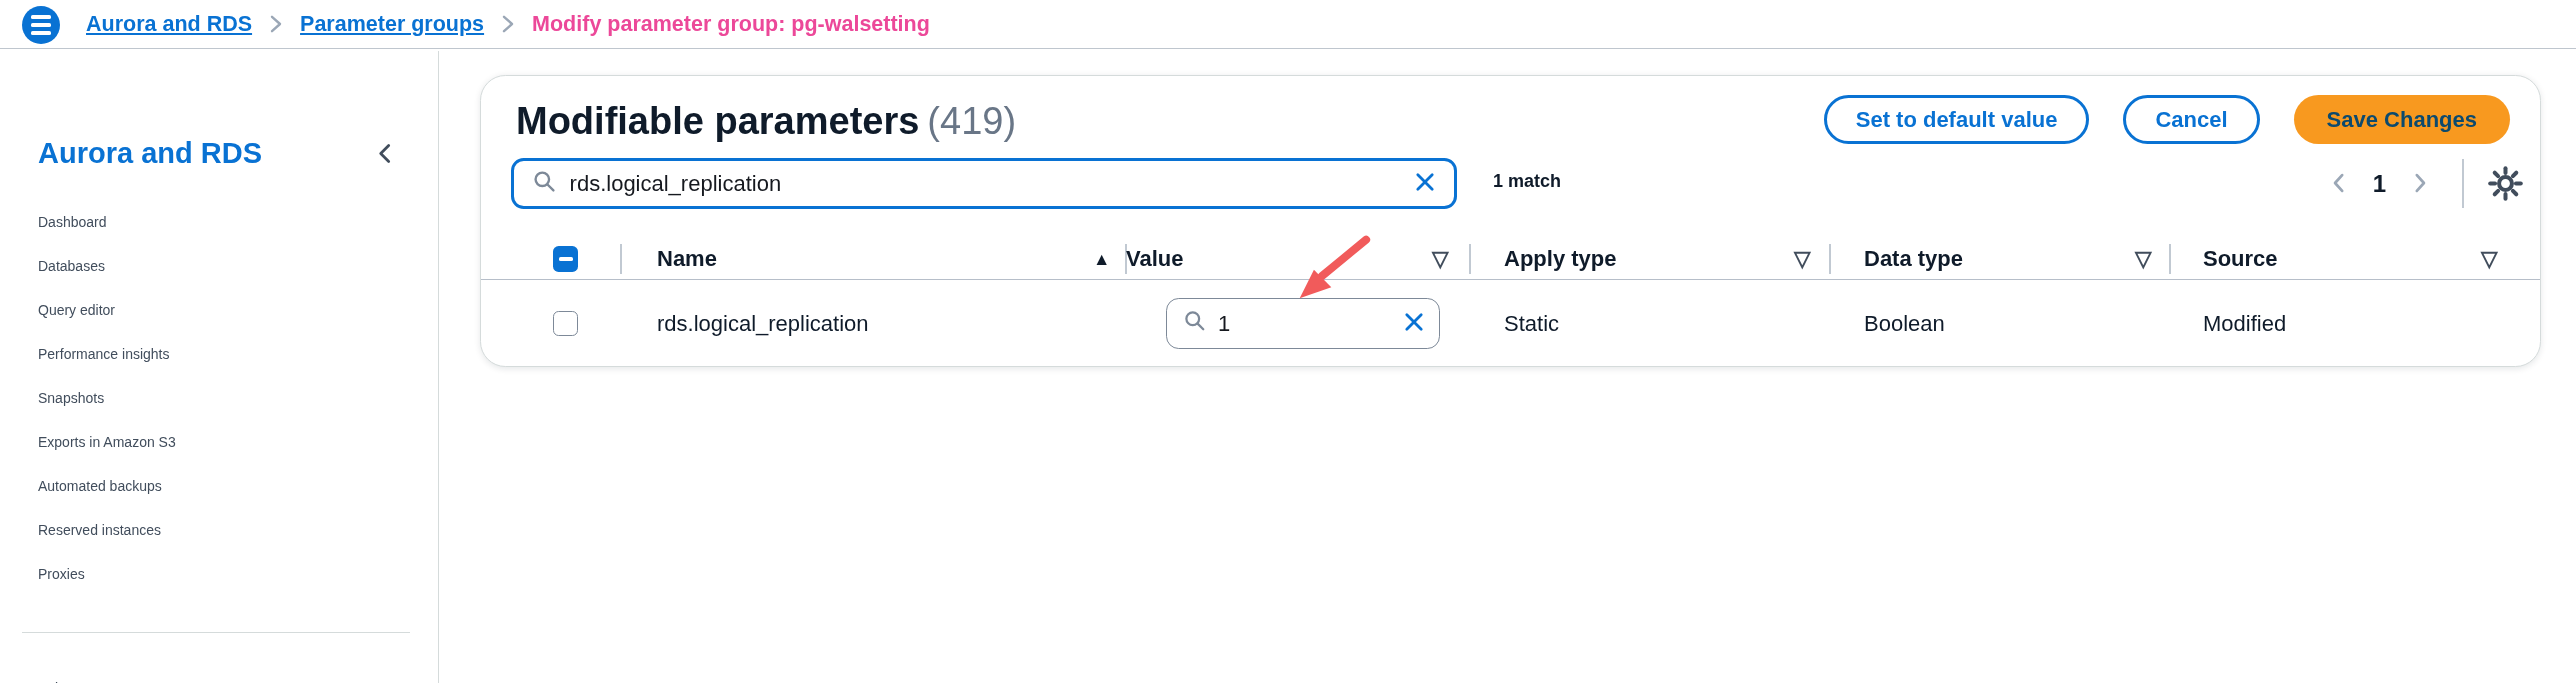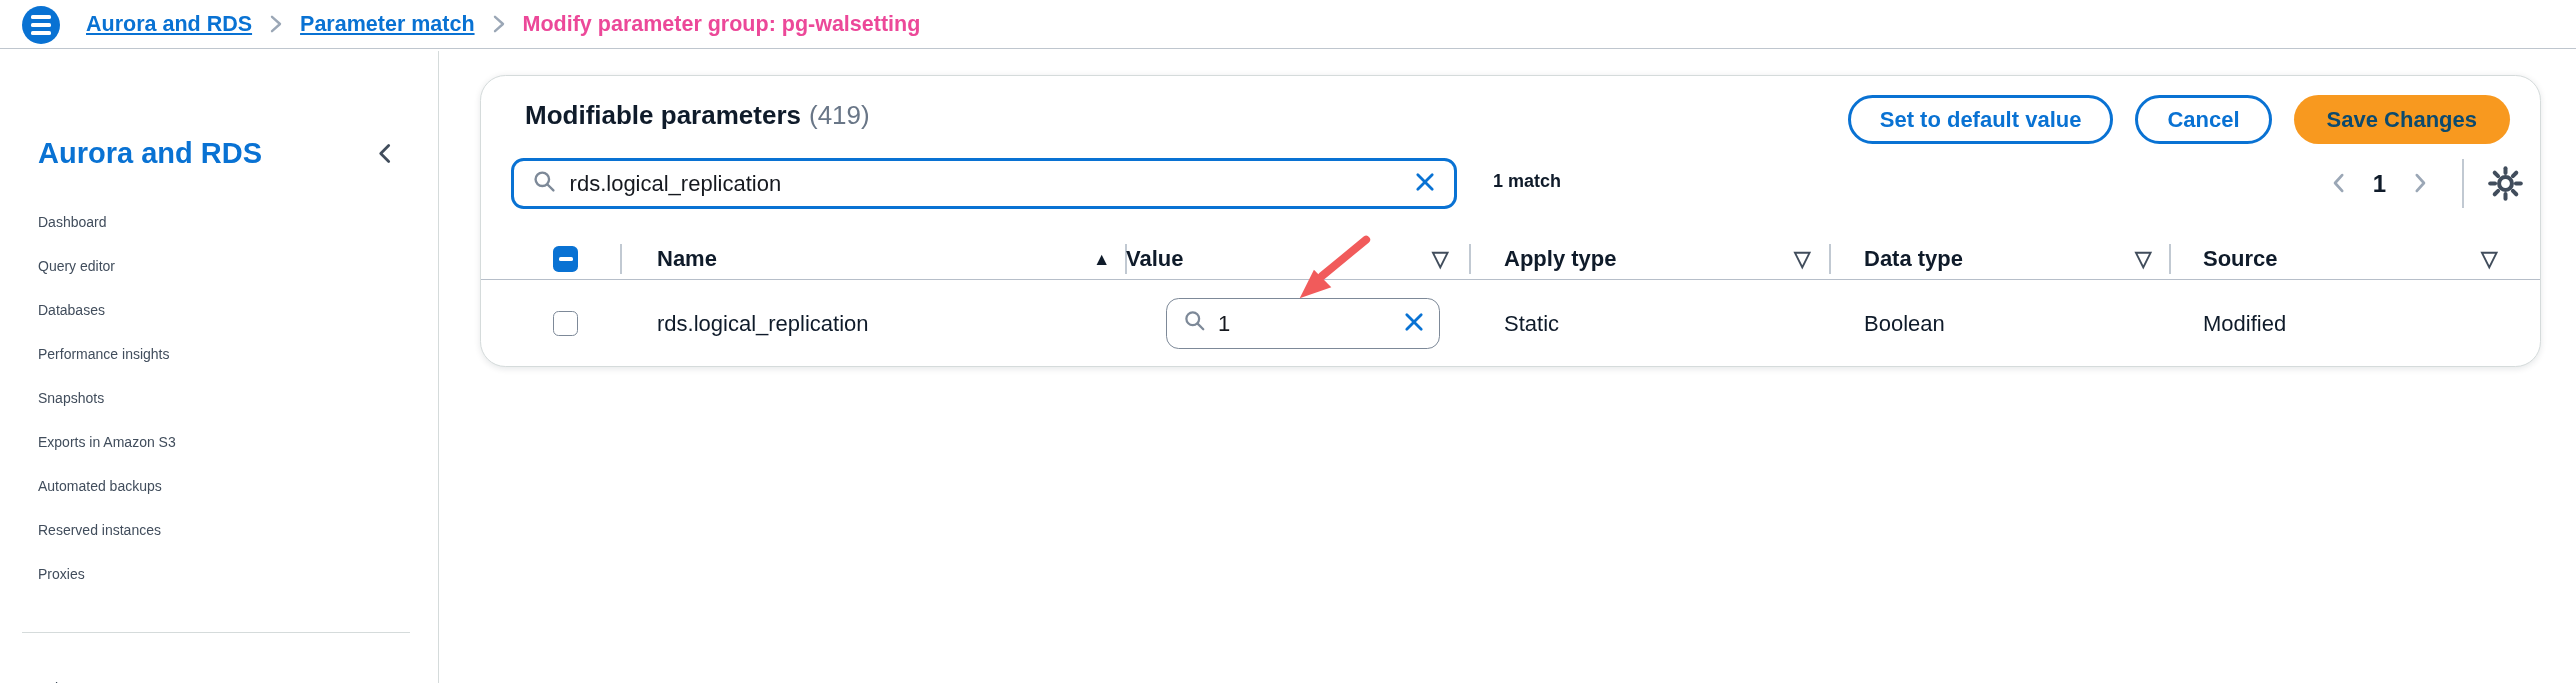--- a/index.html
+++ b/index.html
@@ -29,23 +29,23 @@
   .nav-item { height:44px; line-height:44px; padding-left:38px; font-size:14px;
     color:#414d5c; cursor:pointer; white-space:nowrap; }
   .side-divider { position:absolute; left:22px; top:581px; width:388px; height:0;
     border-top:1.6px solid #d5dbdb; }
   .nav2 { position:absolute; left:0; top:615px; width:100%; }
 
   
   .card { position:absolute; left:480px; top:75px; width:2061px; height:292px;
     background:#fff; border:1.6px solid #d5dbdb; border-radius:25.4px;
     box-shadow:0 1.6px 6.4px rgba(0,28,36,.10); }
-  .card-title { position:absolute; left:44px; top:24px; font-size:26px; font-weight:700; color:#0f1b2a; }
+  .card-title { position:absolute; left:35px; top:24px; font-size:38px; font-weight:700; color:#0f1b2a; }
   .card-title .count { color:#697687; font-weight:400; margin-left:8px; }
-  .actions { position:absolute; right:30px; top:19px; display:flex; gap:22px; align-items:center; }
+  .actions { position:absolute; right:30px; top:19px; display:flex; gap:34px; align-items:center; }
   .btn { height:49px; border-radius:32px; font-size:22px; font-weight:700;
     font-family:inherit; cursor:pointer; white-space:nowrap; }
   .btn-outline { background:#fff; border:3.2px solid #0972d3; color:#0972d3; padding:0 29px; }
   .btn-primary { border:none; color:#0c4a6e; padding:0 33px; }
 
   
   .searchbox { position:absolute; left:30px; top:82px; width:946px; height:51px;
     border:3.2px solid #0972d3; border-radius:12.7px; background:#fff;
     display:flex; align-items:center; padding:0 14.3px 0 17.5px; }
   .searchbox input { flex:1; border:none; outline:none; font-size:22px; color:#16191f;
@@ -91,41 +91,41 @@
       <i></i>
       <i></i>
   </button>
   <div class="breadcrumb">
     <span class="crumb-link">Aurora and RDS</span>
     <span class="crumb-sep">
       <svg width="16" height="24" viewBox="0 0 20 30">
           <polyline points="5,6 15,15 5,24" fill="none" stroke="currentColor" stroke-width="3" stroke-linecap="round" stroke-linejoin="round"></polyline>
         </svg>
     </span>
-    <span class="crumb-link">Parameter match</span>
+    <span class="crumb-link">Parameter groups</span>
     <span class="crumb-sep">
       <svg width="16" height="24" viewBox="0 0 20 30">
           <polyline points="5,6 15,15 5,24" fill="none" stroke="currentColor" stroke-width="3" stroke-linecap="round" stroke-linejoin="round"></polyline>
         </svg>
     </span>
     <span class="crumb-current">Modify parameter group: pg-walsetting</span>
   </div>
 </div>
 
 <div class="sidebar">
   <div class="side-title">Aurora and RDS</div>
   <span class="side-collapse">
     <svg width="27" height="27" viewBox="0 0 34 34">
         <polyline points="21,7 11,17 21,27" fill="none" stroke="currentColor" stroke-width="3.5" stroke-linecap="round" stroke-linejoin="round"></polyline>
       </svg>
   </span>
   <div class="nav">
     <div class="nav-item">Dashboard</div>
+    <div class="nav-item">Databases</div>
     <div class="nav-item">Query editor</div>
-    <div class="nav-item">Databases</div>
     <div class="nav-item">Performance insights</div>
     <div class="nav-item">Snapshots</div>
     <div class="nav-item">Exports in Amazon S3</div>
     <div class="nav-item">Automated backups</div>
     <div class="nav-item">Reserved instances</div>
     <div class="nav-item">Proxies</div>
   </div>
   <div class="side-divider"></div>
   <div class="nav2">
     <div class="nav-item">Subnet groups</div>

